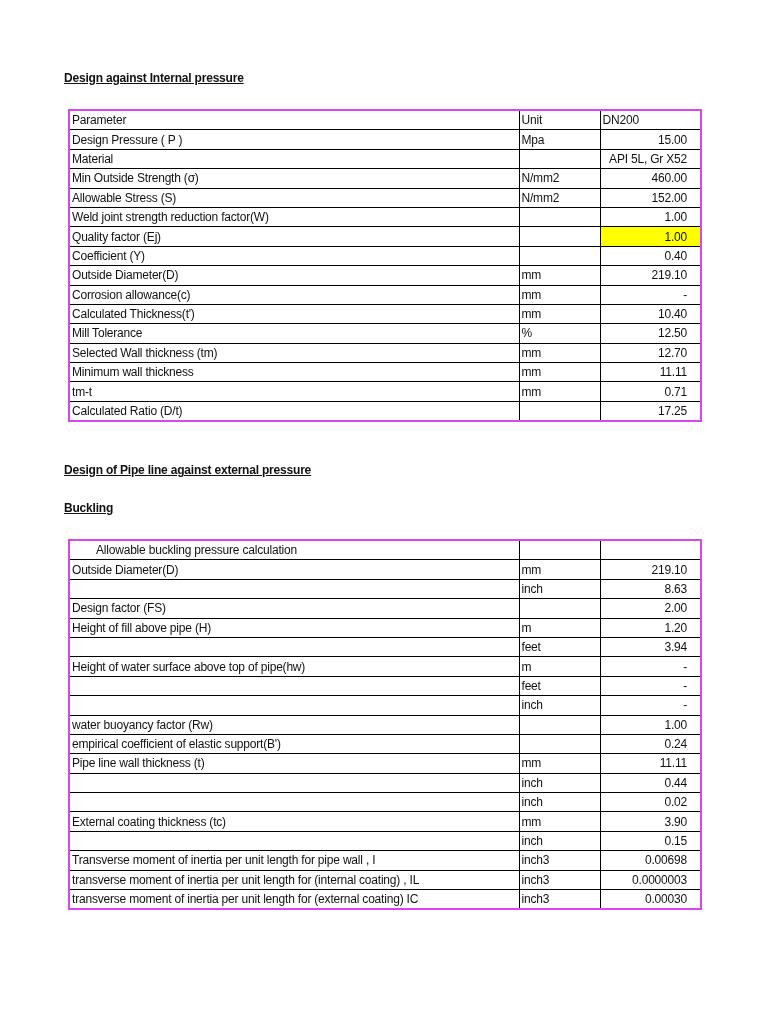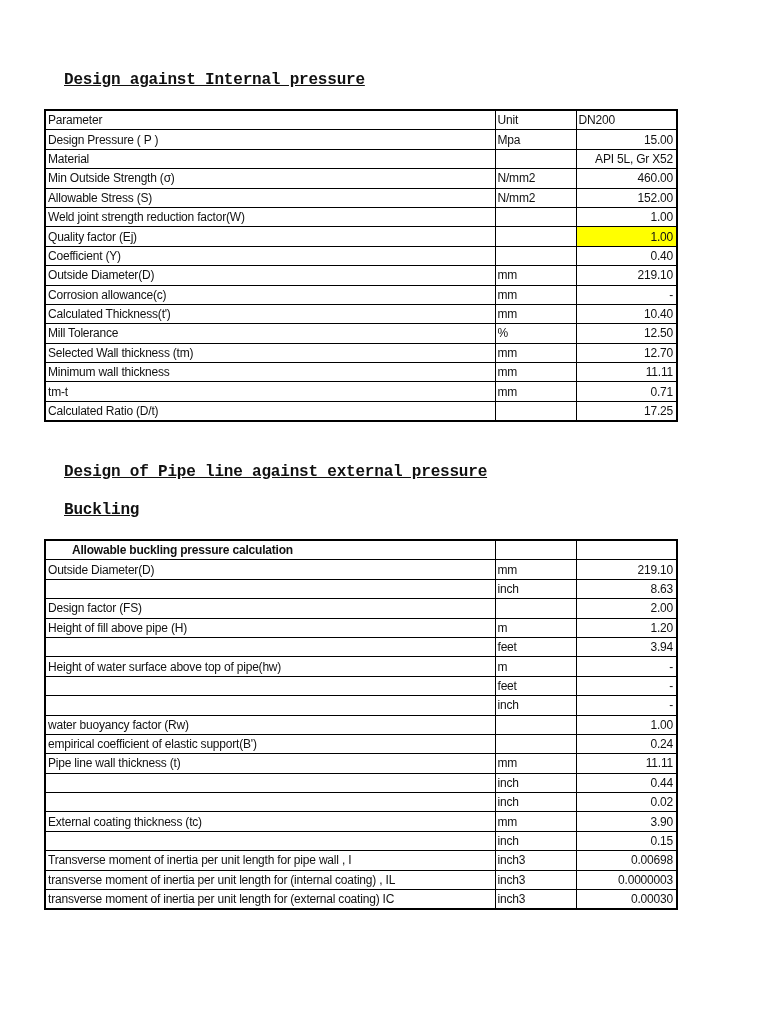--- a/index.html
+++ b/index.html
@@ -3,41 +3,40 @@
 <meta charset="utf-8">
 <style>
   html, body { margin: 0; padding: 0; }
   body {
     width: 768px; height: 1024px; background: #ffffff;
     font-family: "Liberation Sans", "DejaVu Sans", sans-serif;
     color: #111; position: relative; overflow: hidden;
   }
   .heading {
     position: absolute; left: 64px;
-    font-size: 16px; font-weight: bold; text-decoration: underline;
+    font-size: 12px; font-weight: bold; text-decoration: underline;
     letter-spacing: -0.2px;
-    font-family: Liberation Mono, monospace;
   }
   table.sheet {
-    position: absolute; left: 44px; width: 632px;
+    position: absolute; left: 68px; width: 632px;
     border-collapse: collapse; table-layout: fixed;
-    border: 2px solid #000000;
+    border: 2px solid #d946ef;
     font-size: 12px; letter-spacing: -0.2px;
   }
   table.sheet col.c1 { width: 450px; }
   table.sheet col.c2 { width: 81px; }
   table.sheet col.c3 { width: 101px; }
   table.sheet td {
     border: 1px solid #000; padding: 0 2px; height: 18.4px; line-height: 18px;
     white-space: nowrap; overflow: hidden; vertical-align: middle;
   }
-  table.sheet td.num { text-align: right; padding-right: 3px; }
+  table.sheet td.num { text-align: right; padding-right: 13px; }
   table.sheet td.center { text-align: center; }
   table.sheet td.hl { background: #ffff00; }
-  table.sheet td.bold { font-weight: bold; padding-left: 26px; }
+  table.sheet td.bold { font-weight: normal; padding-left: 26px; }
   #t1 { top: 109px; }
   #t2 { top: 539px; }
 </style>
 </head>
 <body>
 
 <div class="heading" style="top:71px;">Design against Internal pressure</div>
 
 <table class="sheet" id="t1">
   <colgroup>

